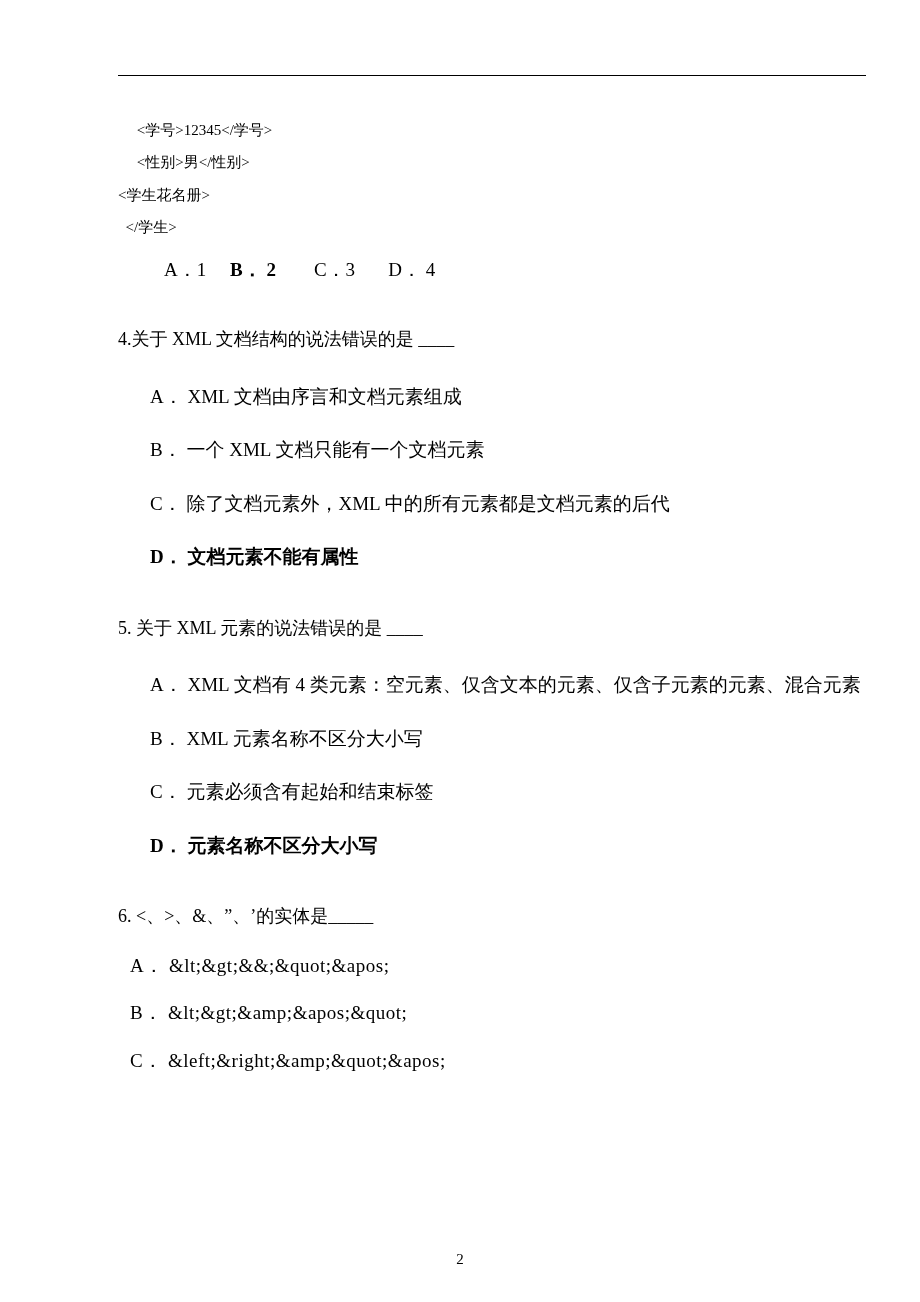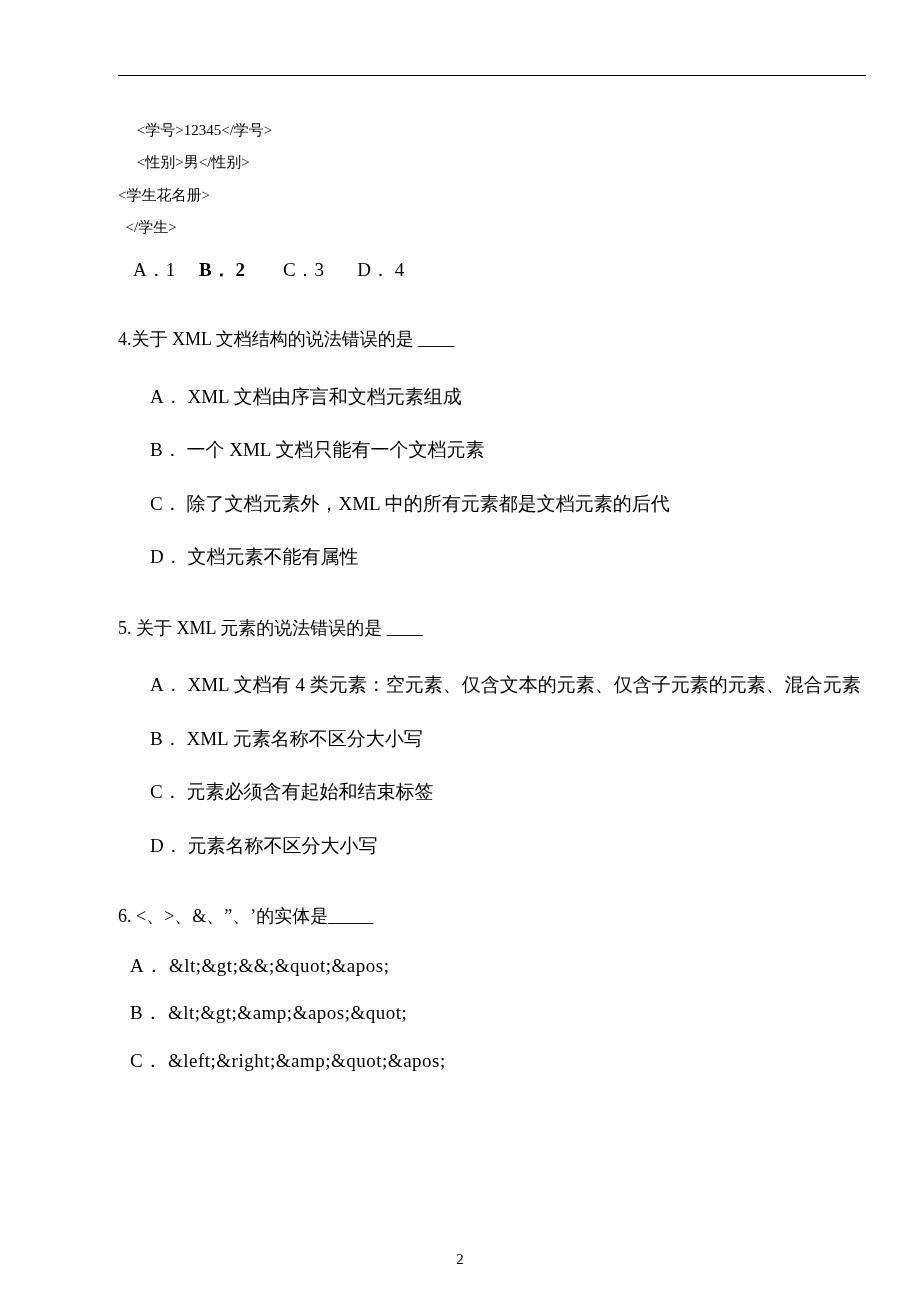--- a/index.html
+++ b/index.html
@@ -23,38 +23,38 @@
     font-size: 15px;
     color: #000;
     line-height: 2.15;
     white-space: pre;
   }
   .options-inline {
     font-family: "SimSun", "宋体", serif;
     font-size: 19px;
     color: #000;
     margin-top: 14px;
-    margin-left: 15px;
+    margin-left: 46px;
   }
   .options-inline .opt { display: inline-block; }
   .options-inline .bold { font-weight: bold; }
   .q-stem {
     font-family: "SimSun", "宋体", serif;
     font-size: 18px;
     color: #000;
     line-height: 1.6;
   }
   .opt-block {
     font-family: "SimSun", "宋体", serif;
     font-size: 19px;
     color: #000;
     margin-left: 32px;
     line-height: 1.55;
   }
-  .opt-block.bold { font-weight: normal; }
+  .opt-block.bold { font-weight: bold; }
   .mono-like { letter-spacing: 0.5px; margin-left: 12px; }
   .page-num {
     position: absolute;
     left: 0;
     width: 920px;
     bottom: 34px;
     text-align: center;
     font-size: 15px;
     font-family: "SimSun", serif;
   }

